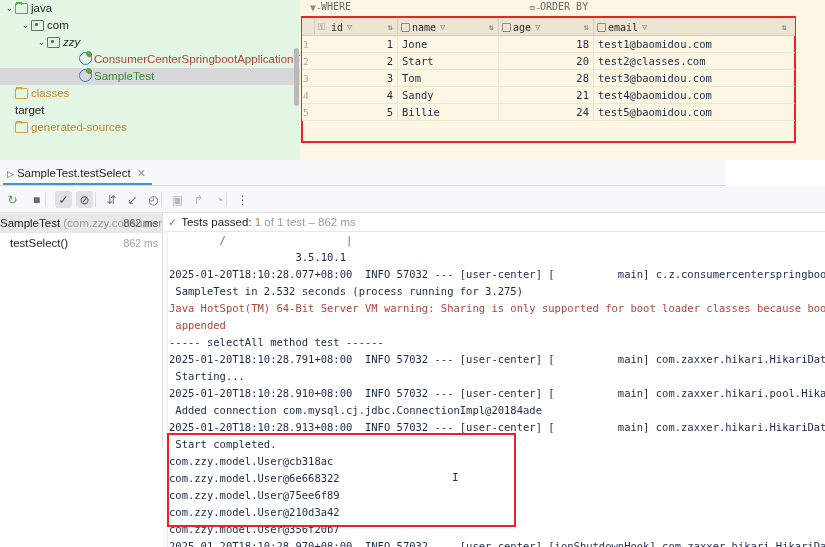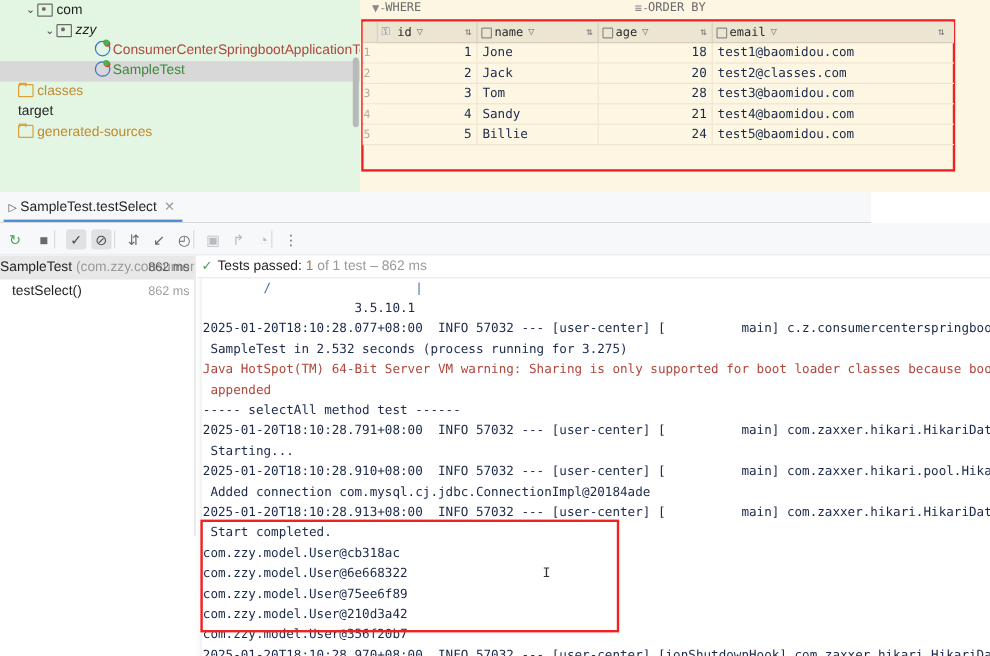--- a/index.html
+++ b/index.html
@@ -204,20 +204,21 @@
 </style>
 </head>
 <body>
 
 <div id="root">
 
   <div class="top-area">
 
     <div class="tree-panel">
       <div id="tree-rows">
+          <div class="tree-row"><span style="display:inline-block;width:4px"></span><span class="chev">⌄</span><span class="ficon folder"></span><span class="tree-label lbl-dark">java</span></div>
           <div class="tree-row"><span style="display:inline-block;width:20px"></span><span class="chev">⌄</span><span class="ficon pkg"></span><span class="tree-label lbl-dark">com</span></div>
           <div class="tree-row"><span style="display:inline-block;width:36px"></span><span class="chev">⌄</span><span class="ficon pkg"></span><span class="tree-label lbl-dark lbl-italic">zzy</span></div>
           <div class="tree-row"><span style="display:inline-block;width:68px"></span><span class="tw"></span><span class="ficon cls"></span><span class="tree-label lbl-red">ConsumerCenterSpringbootApplicationTests</span></div>
           <div class="tree-row selected"><span style="display:inline-block;width:68px"></span><span class="tw"></span><span class="ficon cls"></span><span class="tree-label lbl-green">SampleTest</span></div>
           <div class="tree-row"><span style="display:inline-block;width:4px"></span><span class="tw"></span><span class="ficon folder folder-orange"></span><span class="tree-label lbl-orange">classes</span></div>
           <div class="tree-row"><span style="display:inline-block;width:4px"></span><span class="tw"></span><span class="tree-label lbl-dark">target</span></div>
           <div class="tree-row"><span style="display:inline-block;width:4px"></span><span class="tw"></span><span class="ficon folder folder-orange"></span><span class="tree-label lbl-orange">generated-sources</span></div>
         </div>
       <div class="tree-scroll"></div>
     </div>
@@ -266,21 +267,21 @@
             <div class="grow">
               <div class="rn">1</div>
               <div class="gc num c-id">1</div>
               <div class="gc txt c-name">Jone</div>
               <div class="gc num c-age">18</div>
               <div class="gc txt c-mail">test1@baomidou.com</div>
             </div>
             <div class="grow">
               <div class="rn">2</div>
               <div class="gc num c-id">2</div>
-              <div class="gc txt c-name">Jack</div>
+              <div class="gc txt c-name">Start</div>
               <div class="gc num c-age">20</div>
               <div class="gc txt c-mail">test2@classes.com</div>
             </div>
             <div class="grow">
               <div class="rn">3</div>
               <div class="gc num c-id">3</div>
               <div class="gc txt c-name">Tom</div>
               <div class="gc num c-age">28</div>
               <div class="gc txt c-mail">test3@baomidou.com</div>
             </div>

